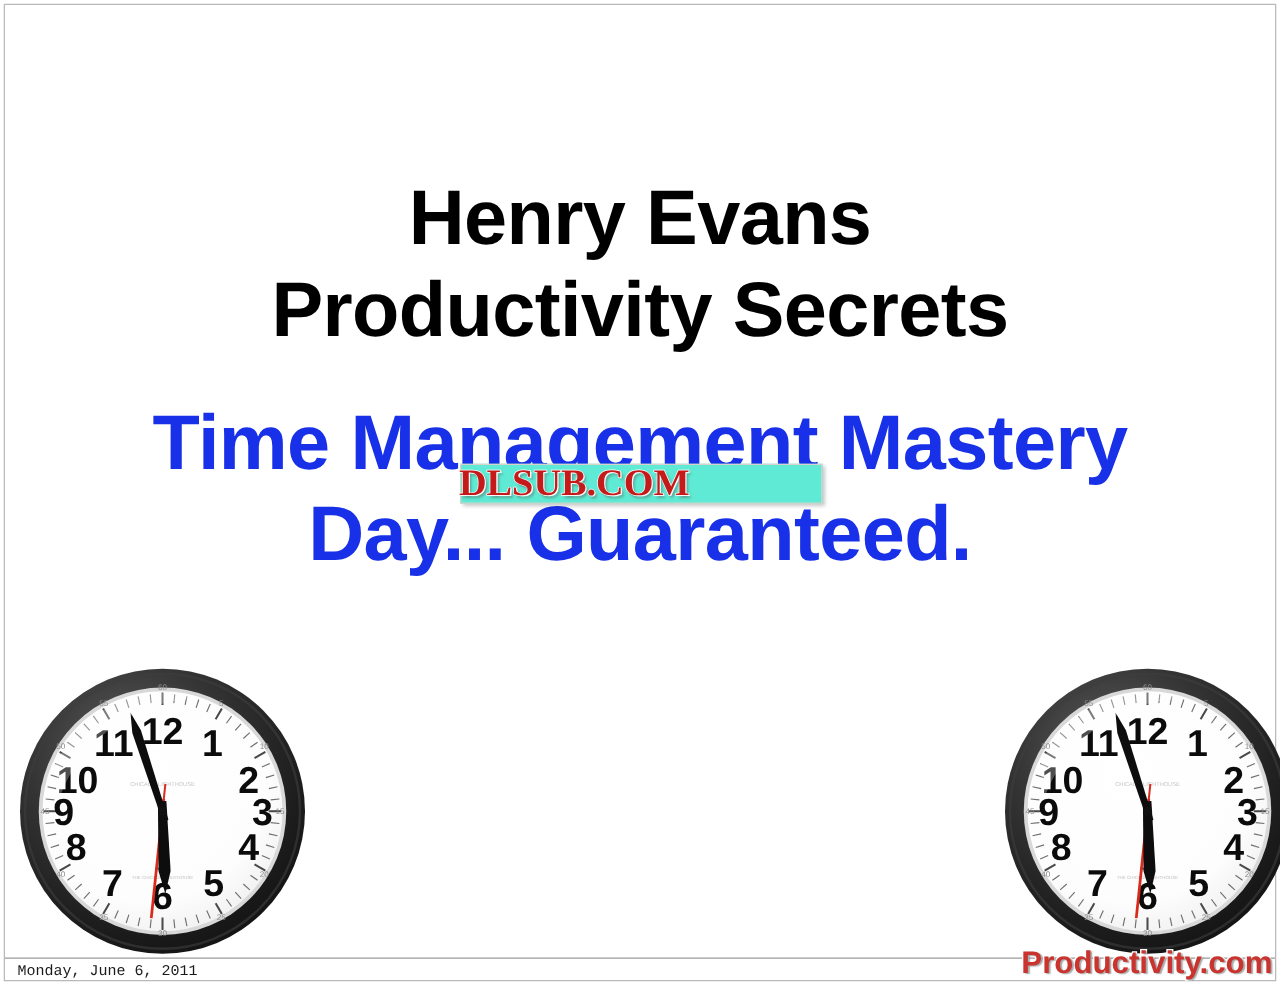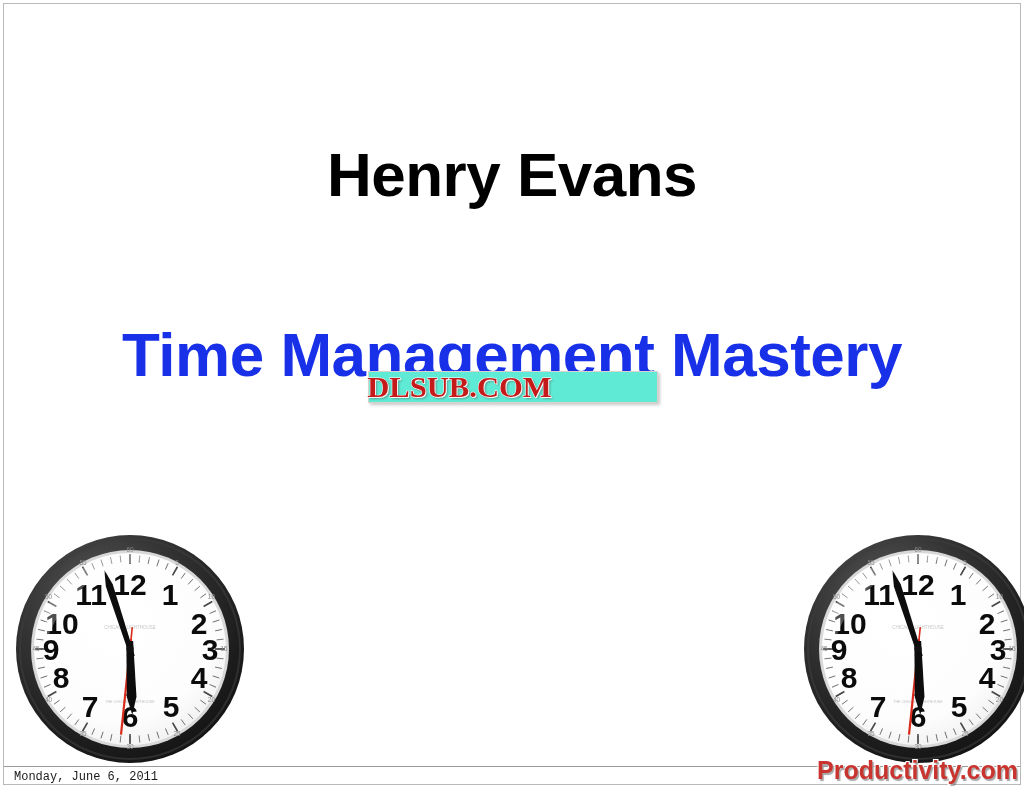--- a/index.html
+++ b/index.html
@@ -192,24 +192,26 @@
 </head>
 <body>
 
 <div id="slide">
 
   <div id="slide-frame"></div>
 
 
   <div id="title-block">
     <div class="title-line">Henry Evans</div>
+    <div class="title-line">Productivity Secrets</div>
   </div>
 
   <div id="subtitle-block">
     <div class="subtitle-line">Time Management Mastery</div>
+    <div class="subtitle-line">Day... Guaranteed.</div>
   </div>
 
   <div id="center-watermark">
     <span id="center-watermark-text">DLSUB.COM</span>
   </div>
 
   <div class="clock" id="clock-left">
     <svg viewBox="0 0 232 232" xmlns="http://www.w3.org/2000/svg">
       <defs>
         <radialGradient id="bezelGradL" cx="38%" cy="30%" r="78%">

